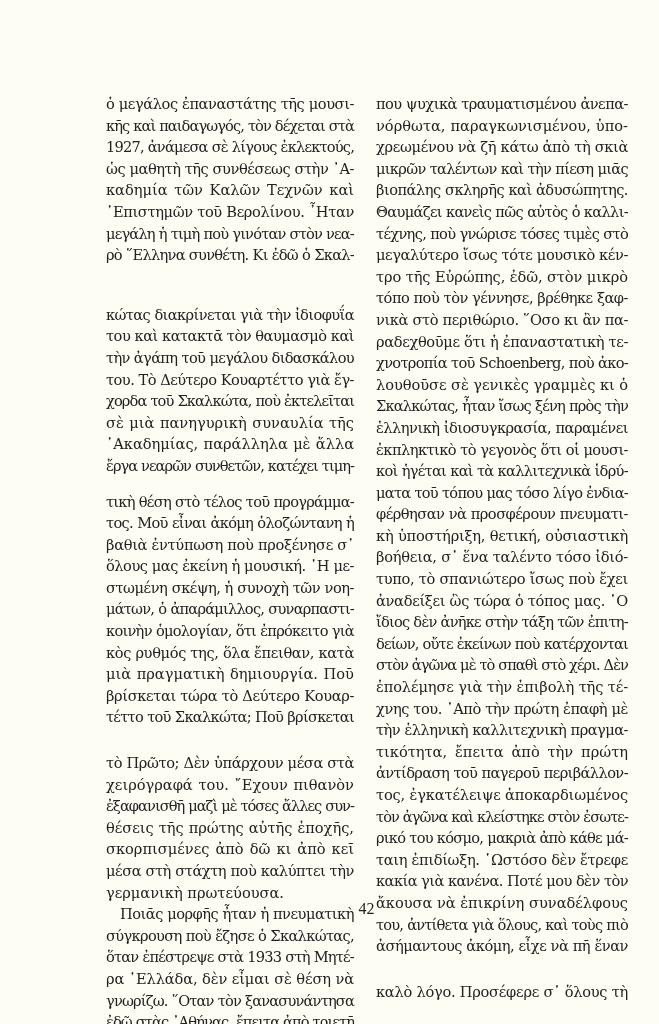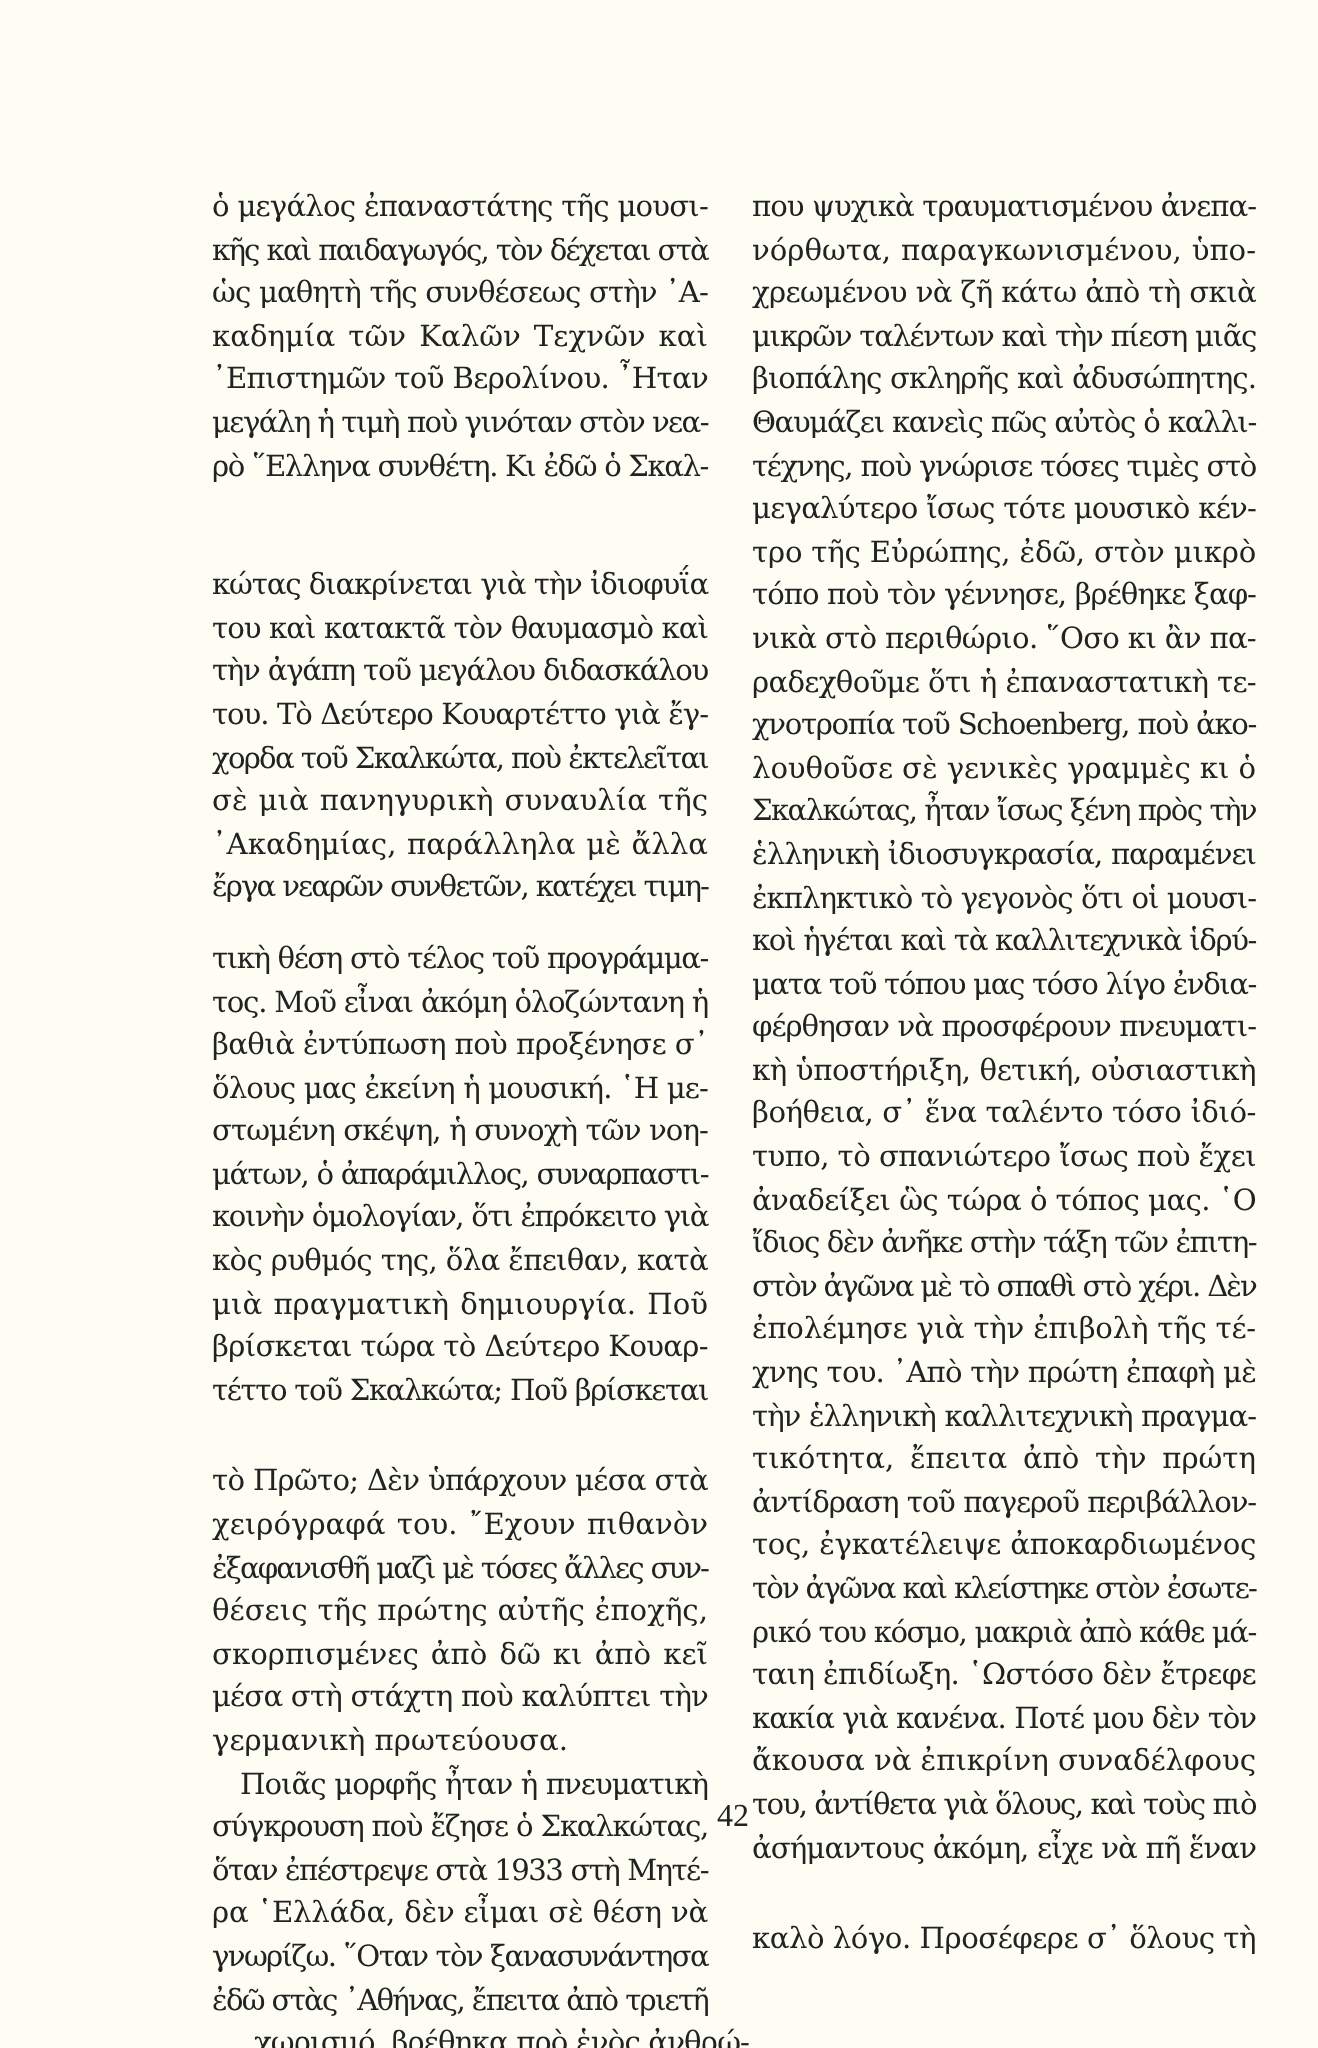--- a/index.html
+++ b/index.html
@@ -57,20 +57,21 @@
     color: #222;
   }
 </style>
 </head>
 <body>
 
 <div class="page">
   <div class="column left" id="col-left">
       <span class="line" style="letter-spacing: -0.413306px;">ὁ μεγάλος ἐπαναστάτης τῆς μουσι-</span>
       <span class="line" style="letter-spacing: -0.903493px;">κῆς καὶ παιδαγωγός, τὸν δέχεται στὰ</span>
+      <span class="line" style="letter-spacing: -0.803977px;">1927, ἀνάμεσα σὲ λίγους ἐκλεκτούς,</span>
       <span class="line" style="letter-spacing: -0.452117px;">ὡς μαθητὴ τῆς συνθέσεως στὴν ᾿Α-</span>
       <span class="line">καδημία τῶν Καλῶν Τεχνῶν καὶ</span>
       <span class="line" style="letter-spacing: -0.352083px;">᾿Επιστημῶν τοῦ Βερολίνου. ῏Ηταν</span>
       <span class="line" style="letter-spacing: -0.80239px;">μεγάλη ἡ τιμὴ ποὺ γινόταν στὸν νεα-</span>
       <span class="line" style="letter-spacing: -0.72822px;">ρὸ ῞Ελληνα συνθέτη. Κι ἐδῶ ὁ Σκαλ-</span>
       <span class="line" style="letter-spacing: -0.58286px; margin-top: 38px;">κώτας διακρίνεται γιὰ τὴν ἰδιοφυΐα</span>
       <span class="line" style="letter-spacing: -0.486895px;">του καὶ κατακτᾶ τὸν θαυμασμὸ καὶ</span>
       <span class="line" style="letter-spacing: -0.654234px;">τὴν ἀγάπη τοῦ μεγάλου διδασκάλου</span>
       <span class="line" style="letter-spacing: -0.527462px;">του. Τὸ Δεύτερο Κουαρτέττο γιὰ ἔγ-</span>
       <span class="line" style="letter-spacing: -0.887784px;">χορδα τοῦ Σκαλκώτα, ποὺ ἐκτελεῖται</span>
@@ -122,20 +123,21 @@
       <span class="line" style="letter-spacing: -0.506348px;">ἑλληνικὴ ἰδιοσυγκρασία, παραμένει</span>
       <span class="line" style="letter-spacing: -0.526195px;">ἐκπληκτικὸ τὸ γεγονὸς ὅτι οἱ μουσι-</span>
       <span class="line" style="letter-spacing: -0.693304px;">κοὶ ἡγέται καὶ τὰ καλλιτεχνικὰ ἱδρύ-</span>
       <span class="line" style="letter-spacing: -0.721967px;">ματα τοῦ τόπου μας τόσο λίγο ἐνδια-</span>
       <span class="line" style="letter-spacing: -0.516129px;">φέρθησαν νὰ προσφέρουν πνευματι-</span>
       <span class="line" style="letter-spacing: -0.21875px;">κὴ ὑποστήριξη, θετική, οὐσιαστικὴ</span>
       <span class="line" style="letter-spacing: -0.22964px;">βοήθεια, σ᾿ ἕνα ταλέντο τόσο ἰδιό-</span>
       <span class="line" style="letter-spacing: -0.309082px;">τυπο, τὸ σπανιώτερο ἴσως ποὺ ἔχει</span>
       <span class="line" style="letter-spacing: -0.30957px;">ἀναδείξει ὣς τώρα ὁ τόπος μας. ῾Ο</span>
       <span class="line" style="letter-spacing: -0.764732px;">ἴδιος δὲν ἀνῆκε στὴν τάξη τῶν ἐπιτη-</span>
+      <span class="line" style="letter-spacing: -0.817555px;">δείων, οὔτε ἐκείνων ποὺ κατέρχονται</span>
       <span class="line" style="letter-spacing: -0.939286px;">στὸν ἀγῶνα μὲ τὸ σπαθὶ στὸ χέρι. Δὲν</span>
       <span class="line" style="letter-spacing: -0.121094px;">ἐπολέμησε γιὰ τὴν ἐπιβολὴ τῆς τέ-</span>
       <span class="line" style="letter-spacing: -0.412109px;">χνης του. ᾿Απὸ τὴν πρώτη ἐπαφὴ μὲ</span>
       <span class="line" style="letter-spacing: -0.509277px;">τὴν ἑλληνικὴ καλλιτεχνικὴ πραγμα-</span>
       <span class="line">τικότητα, ἔπειτα ἀπὸ τὴν πρώτη</span>
       <span class="line" style="letter-spacing: -0.59082px;">ἀντίδραση τοῦ παγεροῦ περιβάλλον-</span>
       <span class="line" style="letter-spacing: -0.157812px;">τος, ἐγκατέλειψε ἀποκαρδιωμένος</span>
       <span class="line" style="letter-spacing: -0.938419px;">τὸν ἀγῶνα καὶ κλείστηκε στὸν ἐσωτε-</span>
       <span class="line" style="letter-spacing: -0.735294px;">ρικό του κόσμο, μακριὰ ἀπὸ κάθε μά-</span>
       <span class="line" style="letter-spacing: -0.318848px;">ταιη ἐπιδίωξη. ῾Ωστόσο δὲν ἔτρεφε</span>

